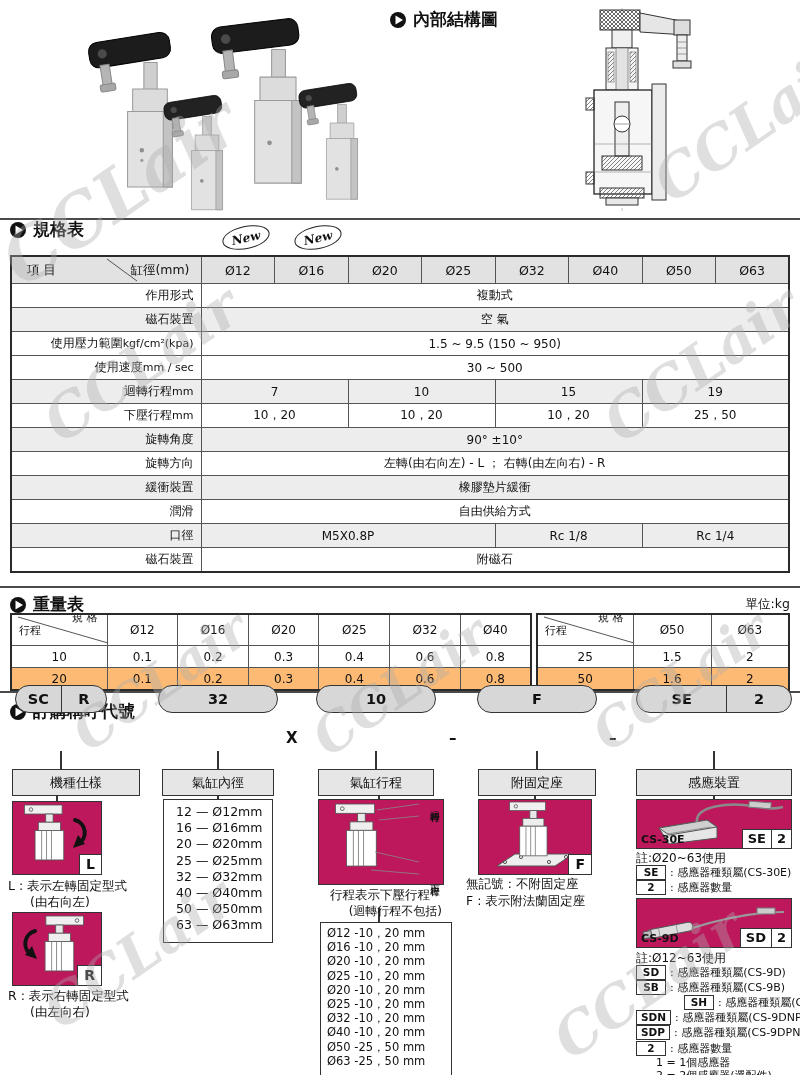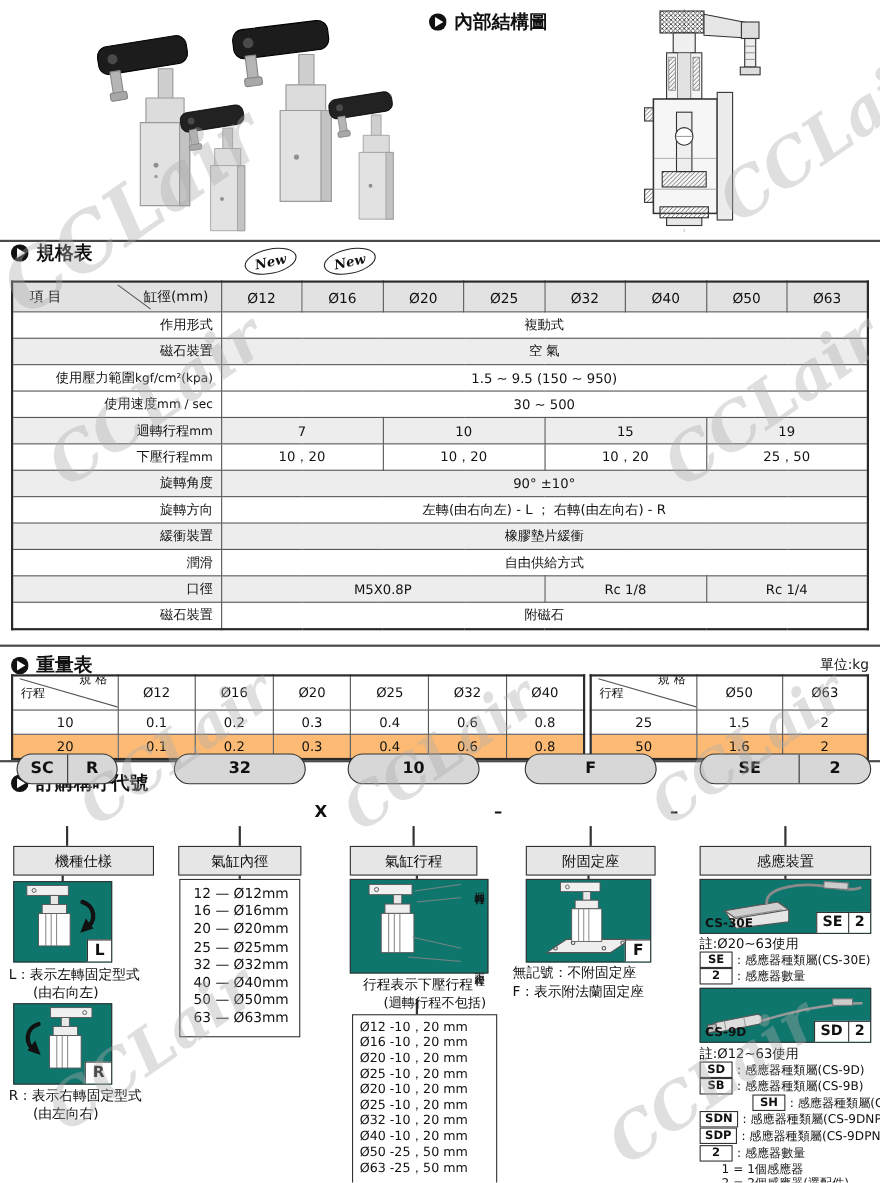--- a/index.html
+++ b/index.html
@@ -51,21 +51,21 @@
   .unit-note{position:absolute;font-size:12.5px;z-index:2;}
   
   .pill{position:absolute;top:685px;height:26px;background:#d7d7d7;border:1.5px solid #333;
     border-radius:14px;display:flex;align-items:stretch;z-index:2;font-weight:bold;font-size:14.5px;justify-content:center;}
   .pill span{display:flex;align-items:center;justify-content:center;flex:1;}
   .pill .split{border-left:1.5px solid #333;}
   .code-sep{position:absolute;top:729px;font-weight:bold;font-size:15px;z-index:2;}
   .code-label{position:absolute;top:769px;height:25px;background:#e6e6e6;border:1.5px solid #333;
     display:flex;align-items:center;justify-content:center;font-size:13px;z-index:2;}
   .vline{position:absolute;width:1.5px;background:#333;z-index:1;}
-  .obox{position:absolute;background:#0f766e;border:1.5px solid #333;z-index:2;}
+  .obox{position:absolute;background:#be185d;border:1.5px solid #333;z-index:2;}
   .corner-tag{position:absolute;right:0;bottom:0;background:#fff;border-left:1.5px solid #333;
     border-top:1.5px solid #333;padding:0 6px;font-weight:bold;font-size:14px;line-height:19px;}
   .sensor-corner{position:absolute;right:0;bottom:0;display:flex;}
   .sensor-corner span{background:#fff;border-left:1.5px solid #333;border-top:1.5px solid #333;
     padding:0 5px;font-weight:bold;font-size:13px;line-height:18px;}
   .cap{position:absolute;font-size:12.5px;z-index:2;white-space:nowrap;}
   .listbox{position:absolute;background:#fff;border:1.5px solid #333;z-index:2;}
   .bore-line{font-size:12.5px;line-height:16.2px;padding-left:12px;white-space:nowrap;}
   .stk-line{font-size:11.5px;line-height:14.2px;padding-left:6px;white-space:nowrap;}
   .vtext{position:absolute;writing-mode:vertical-rl;font-size:9.5px;letter-spacing:1px;z-index:3;}

